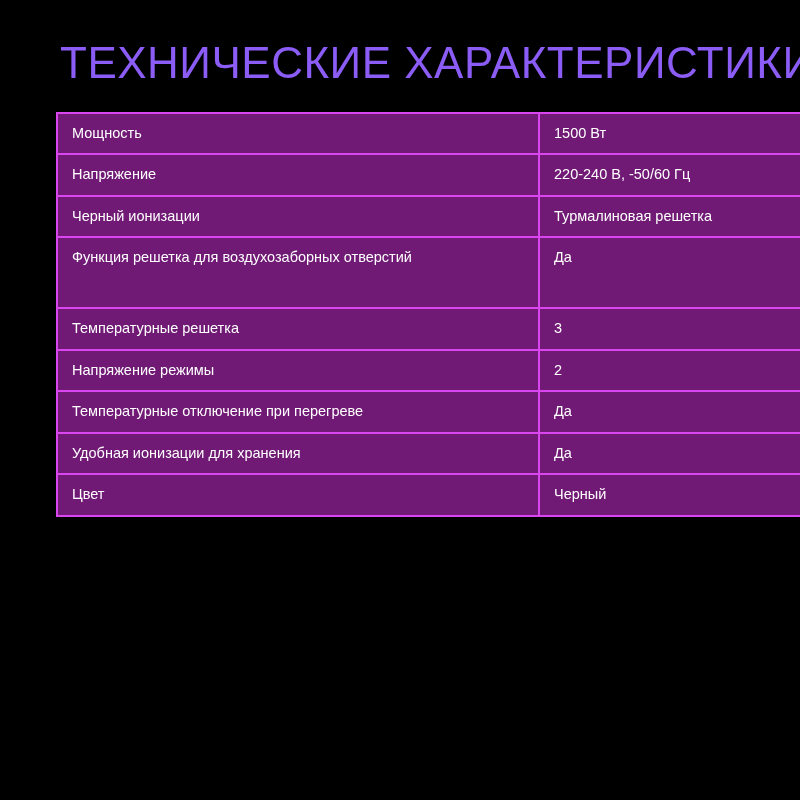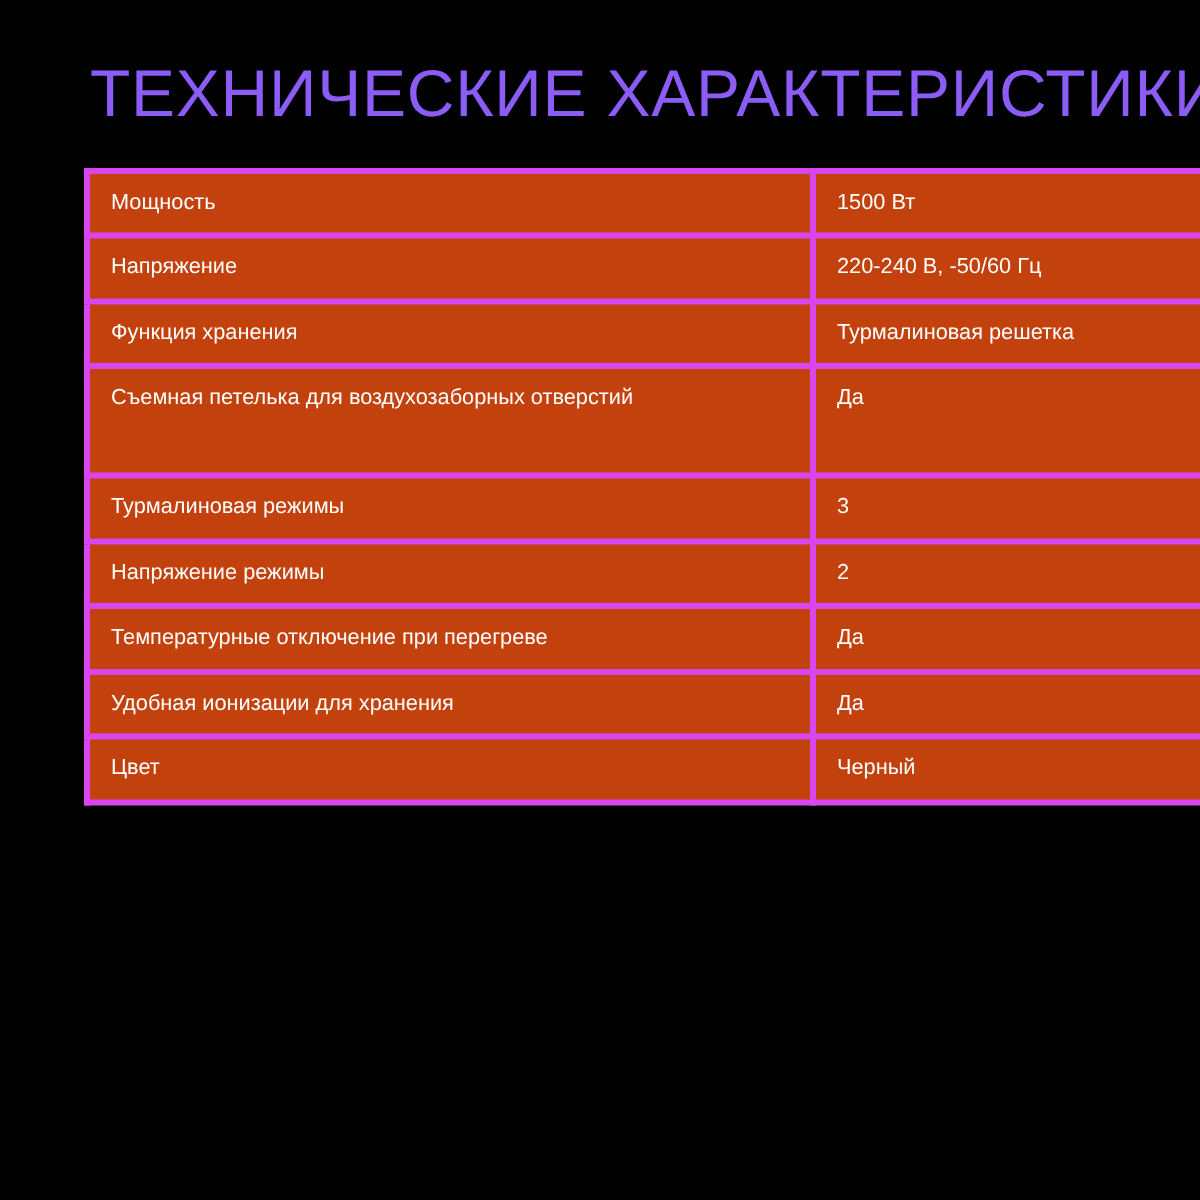--- a/index.html
+++ b/index.html
@@ -33,27 +33,27 @@
   }
   .spec-table {
     position: absolute;
     left: 56px;
     top: 112px;
     width: 688px;
     border-collapse: collapse;
     table-layout: fixed;
   }
   .spec-table td {
-    border: 4px solid #d946ef;
+    border: 2px solid #d946ef;
     padding: 8px 14px 9px 14px;
     font-size: 14.5px;
     line-height: 1.55;
     color: #ffffff;
     vertical-align: top;
-    background: #c2410c;
+    background: #701a75;
   }
   .spec-table td.param {
     width: 452px;
   }
   .spec-table td.value {
     width: 236px;
   }
   .spec-table tr.tall td {
     height: 52px;
   }
@@ -69,29 +69,29 @@
     <tbody>
       <tr>
         <td class="param">Мощность</td>
         <td class="value">1500 Вт</td>
       </tr>
       <tr>
         <td class="param">Напряжение</td>
         <td class="value">220-240 В, -50/60 Гц</td>
       </tr>
       <tr>
-        <td class="param">Функция хранения</td>
+        <td class="param">Черный ионизации</td>
         <td class="value">Турмалиновая решетка</td>
       </tr>
       <tr class="tall">
-        <td class="param">Съемная петелька для воздухозаборных отверстий</td>
+        <td class="param">Функция решетка для воздухозаборных отверстий</td>
         <td class="value">Да</td>
       </tr>
       <tr>
-        <td class="param">Турмалиновая режимы</td>
+        <td class="param">Температурные решетка</td>
         <td class="value">3</td>
       </tr>
       <tr>
         <td class="param">Напряжение режимы</td>
         <td class="value">2</td>
       </tr>
       <tr>
         <td class="param">Температурные отключение при перегреве</td>
         <td class="value">Да</td>
       </tr>

